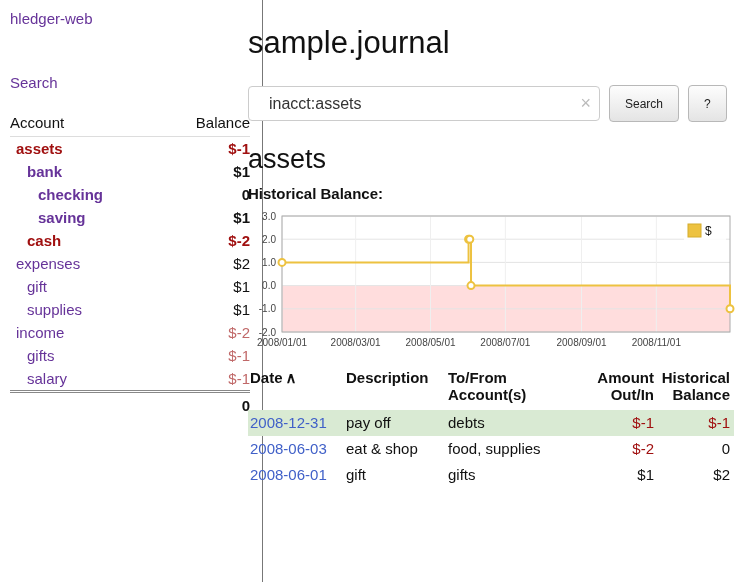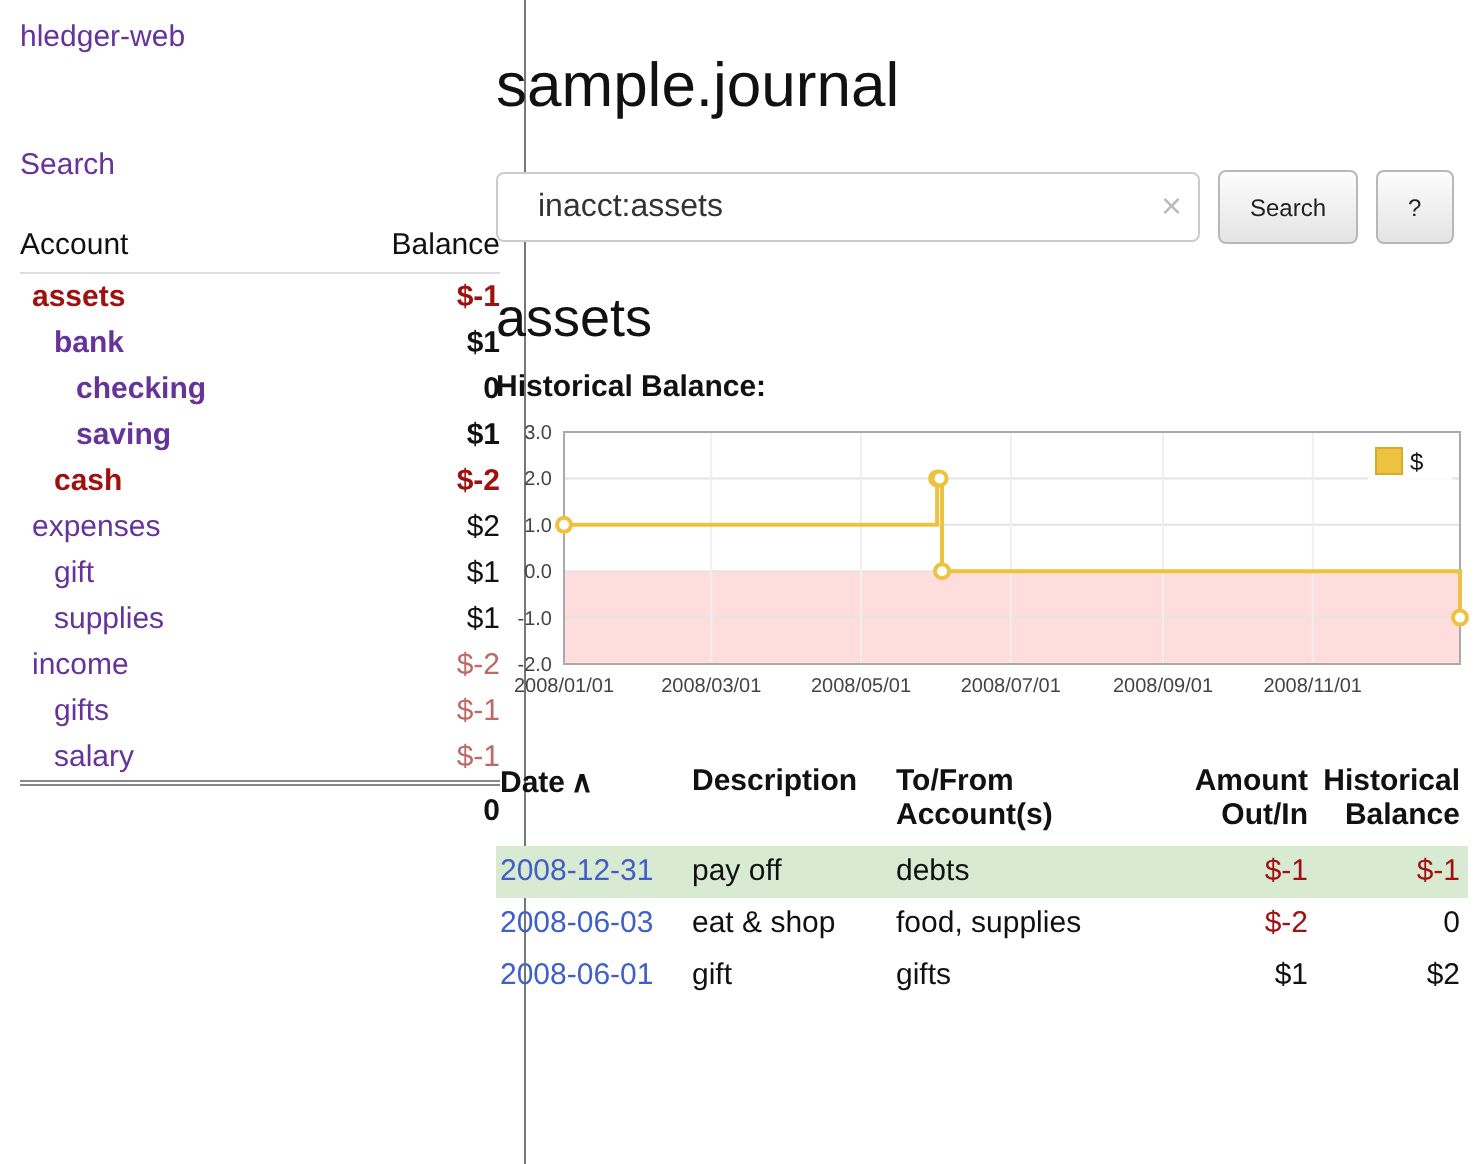--- a/index.html
+++ b/index.html
@@ -45,21 +45,21 @@
   .clear-icon{position:absolute;right:9px;top:6px;color:#bbb;font-size:18px;cursor:pointer;line-height:22px;}
   .btn{height:37px;padding:0 15px;font-size:12px;background:linear-gradient(#fdfdfd,#e4e4e4);
     border:1px solid #b8b8b8;border-radius:4px;color:#222;cursor:pointer;
     font-family:"Liberation Sans",sans-serif;}
   h2.account-heading{font-size:27px;font-weight:400;margin:22px 0 10px;}
   .chart-title{font-size:15px;font-weight:bold;margin:4px 0 8px;}
   #chart-svg{display:block;}
   .tick{font-size:10px;fill:#444;}
   .legend-label{font-size:12px;fill:#111;}
 
-  .register{width:100%;border-collapse:collapse;margin-top:20px;font-size:15px;}
+  .register{width:100%;border-collapse:collapse;margin-top:7px;font-size:15px;}
   .register th{text-align:left;vertical-align:top;font-weight:bold;
     padding:2px 4px 7px 2px;white-space:pre-line;}
   .register th.r,.register td.r{text-align:right;}
   .register td{vertical-align:top;padding:4px 4px 5px 2px;white-space:pre-line;}
   tr.tint{background:var(--row-tint);}
   .date-link{color:var(--blue-link);text-decoration:none;}
   .sort-icon{font-weight:bold;margin-left:3px;}
 </style>
 </head>
 <body>

